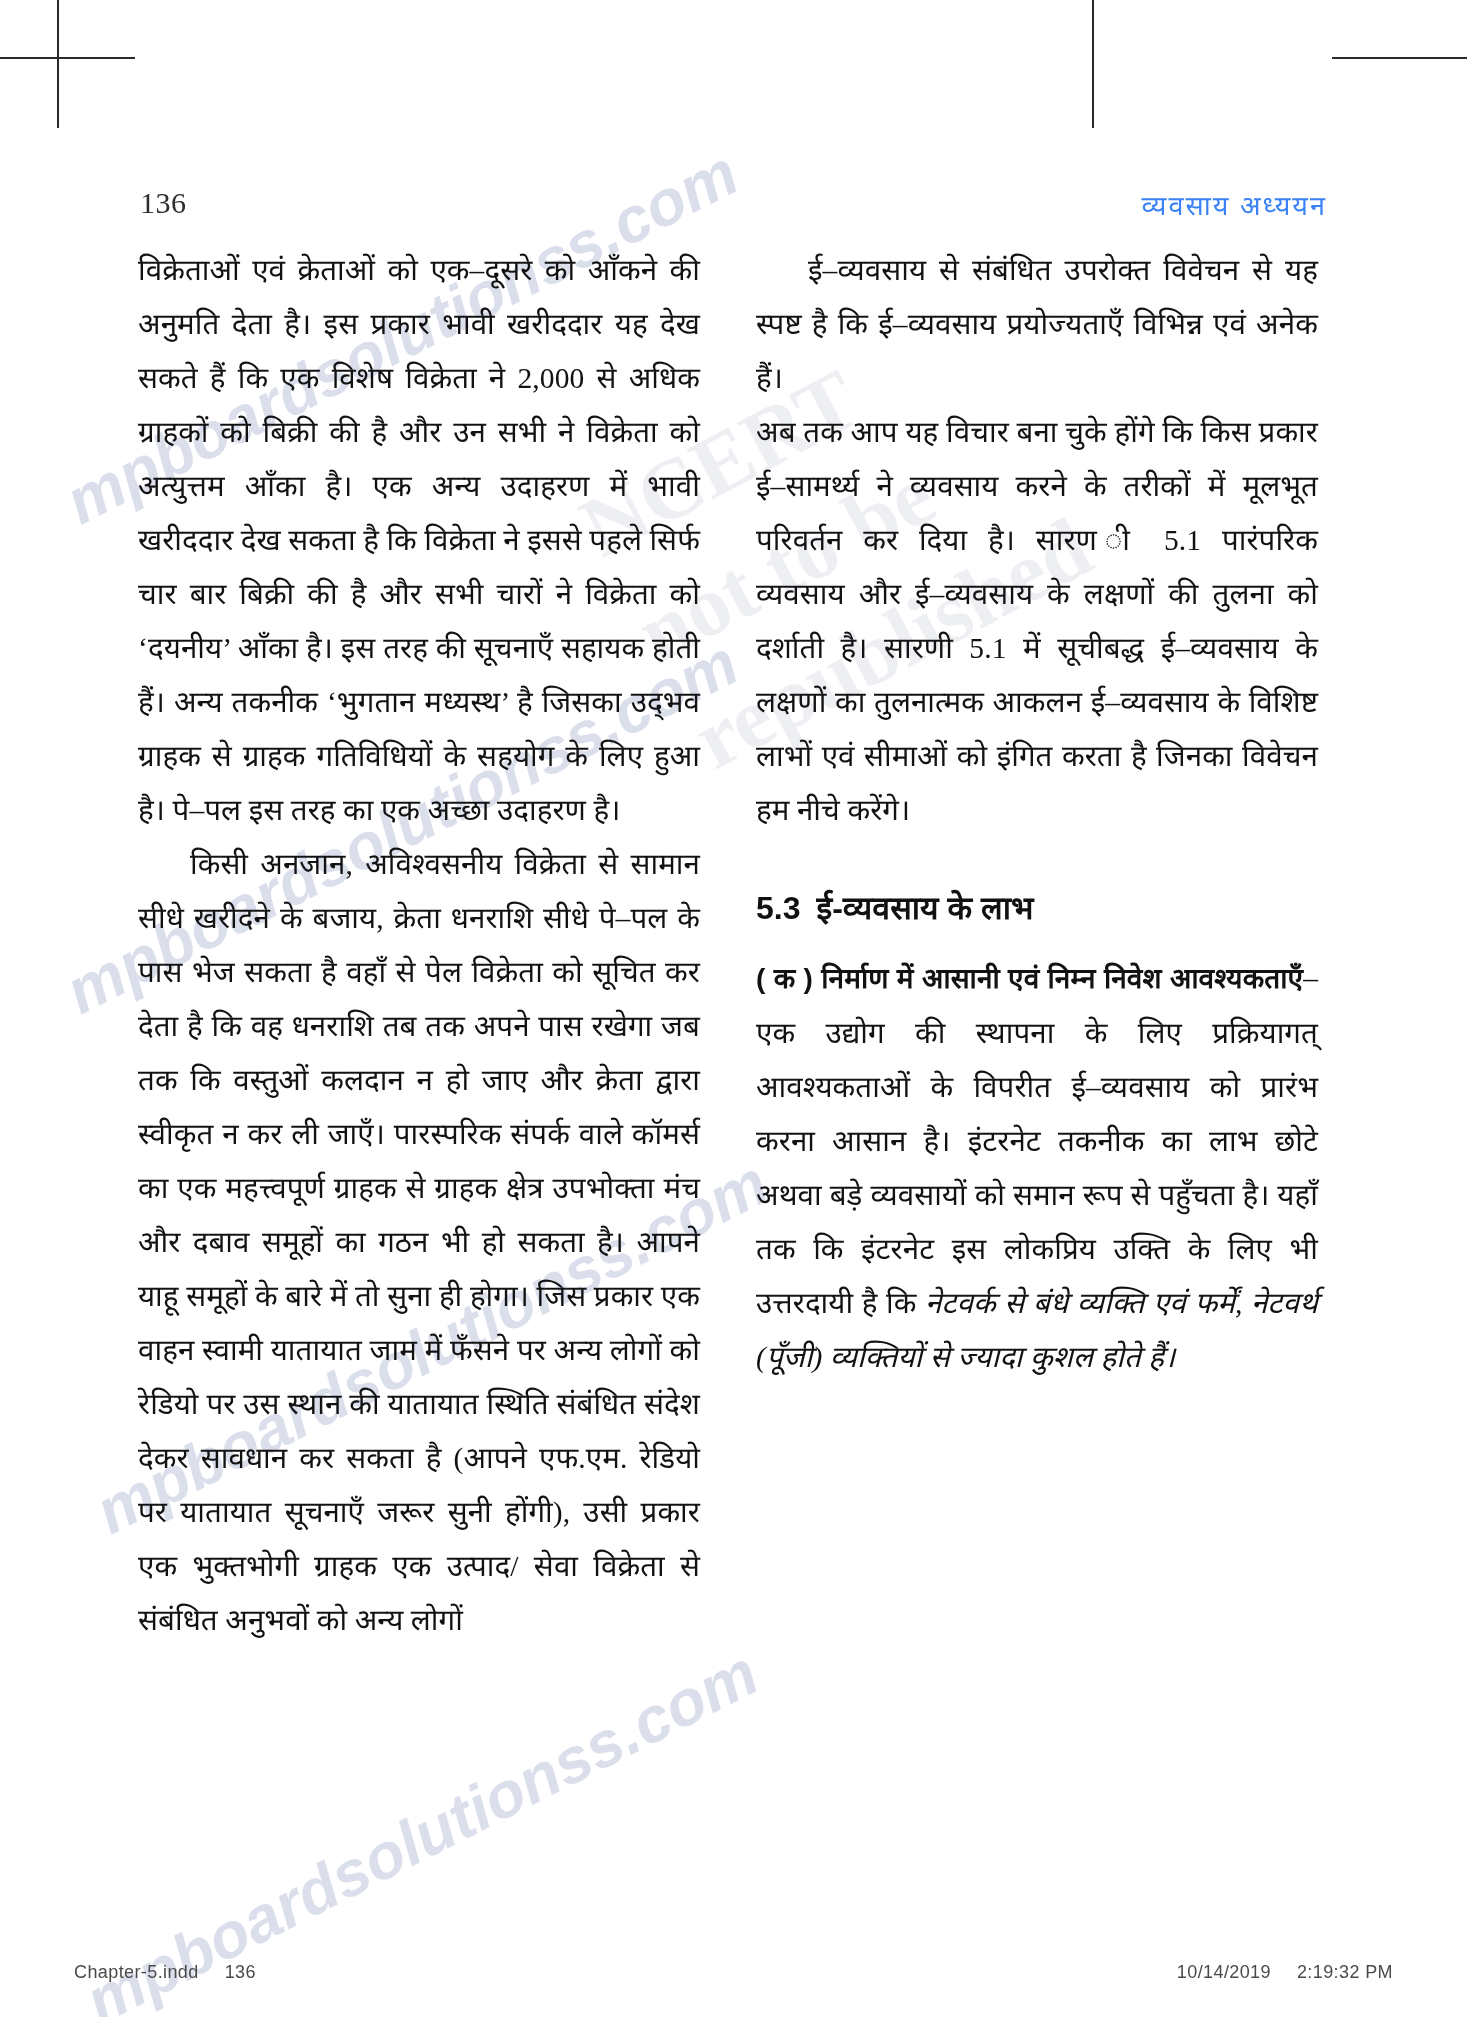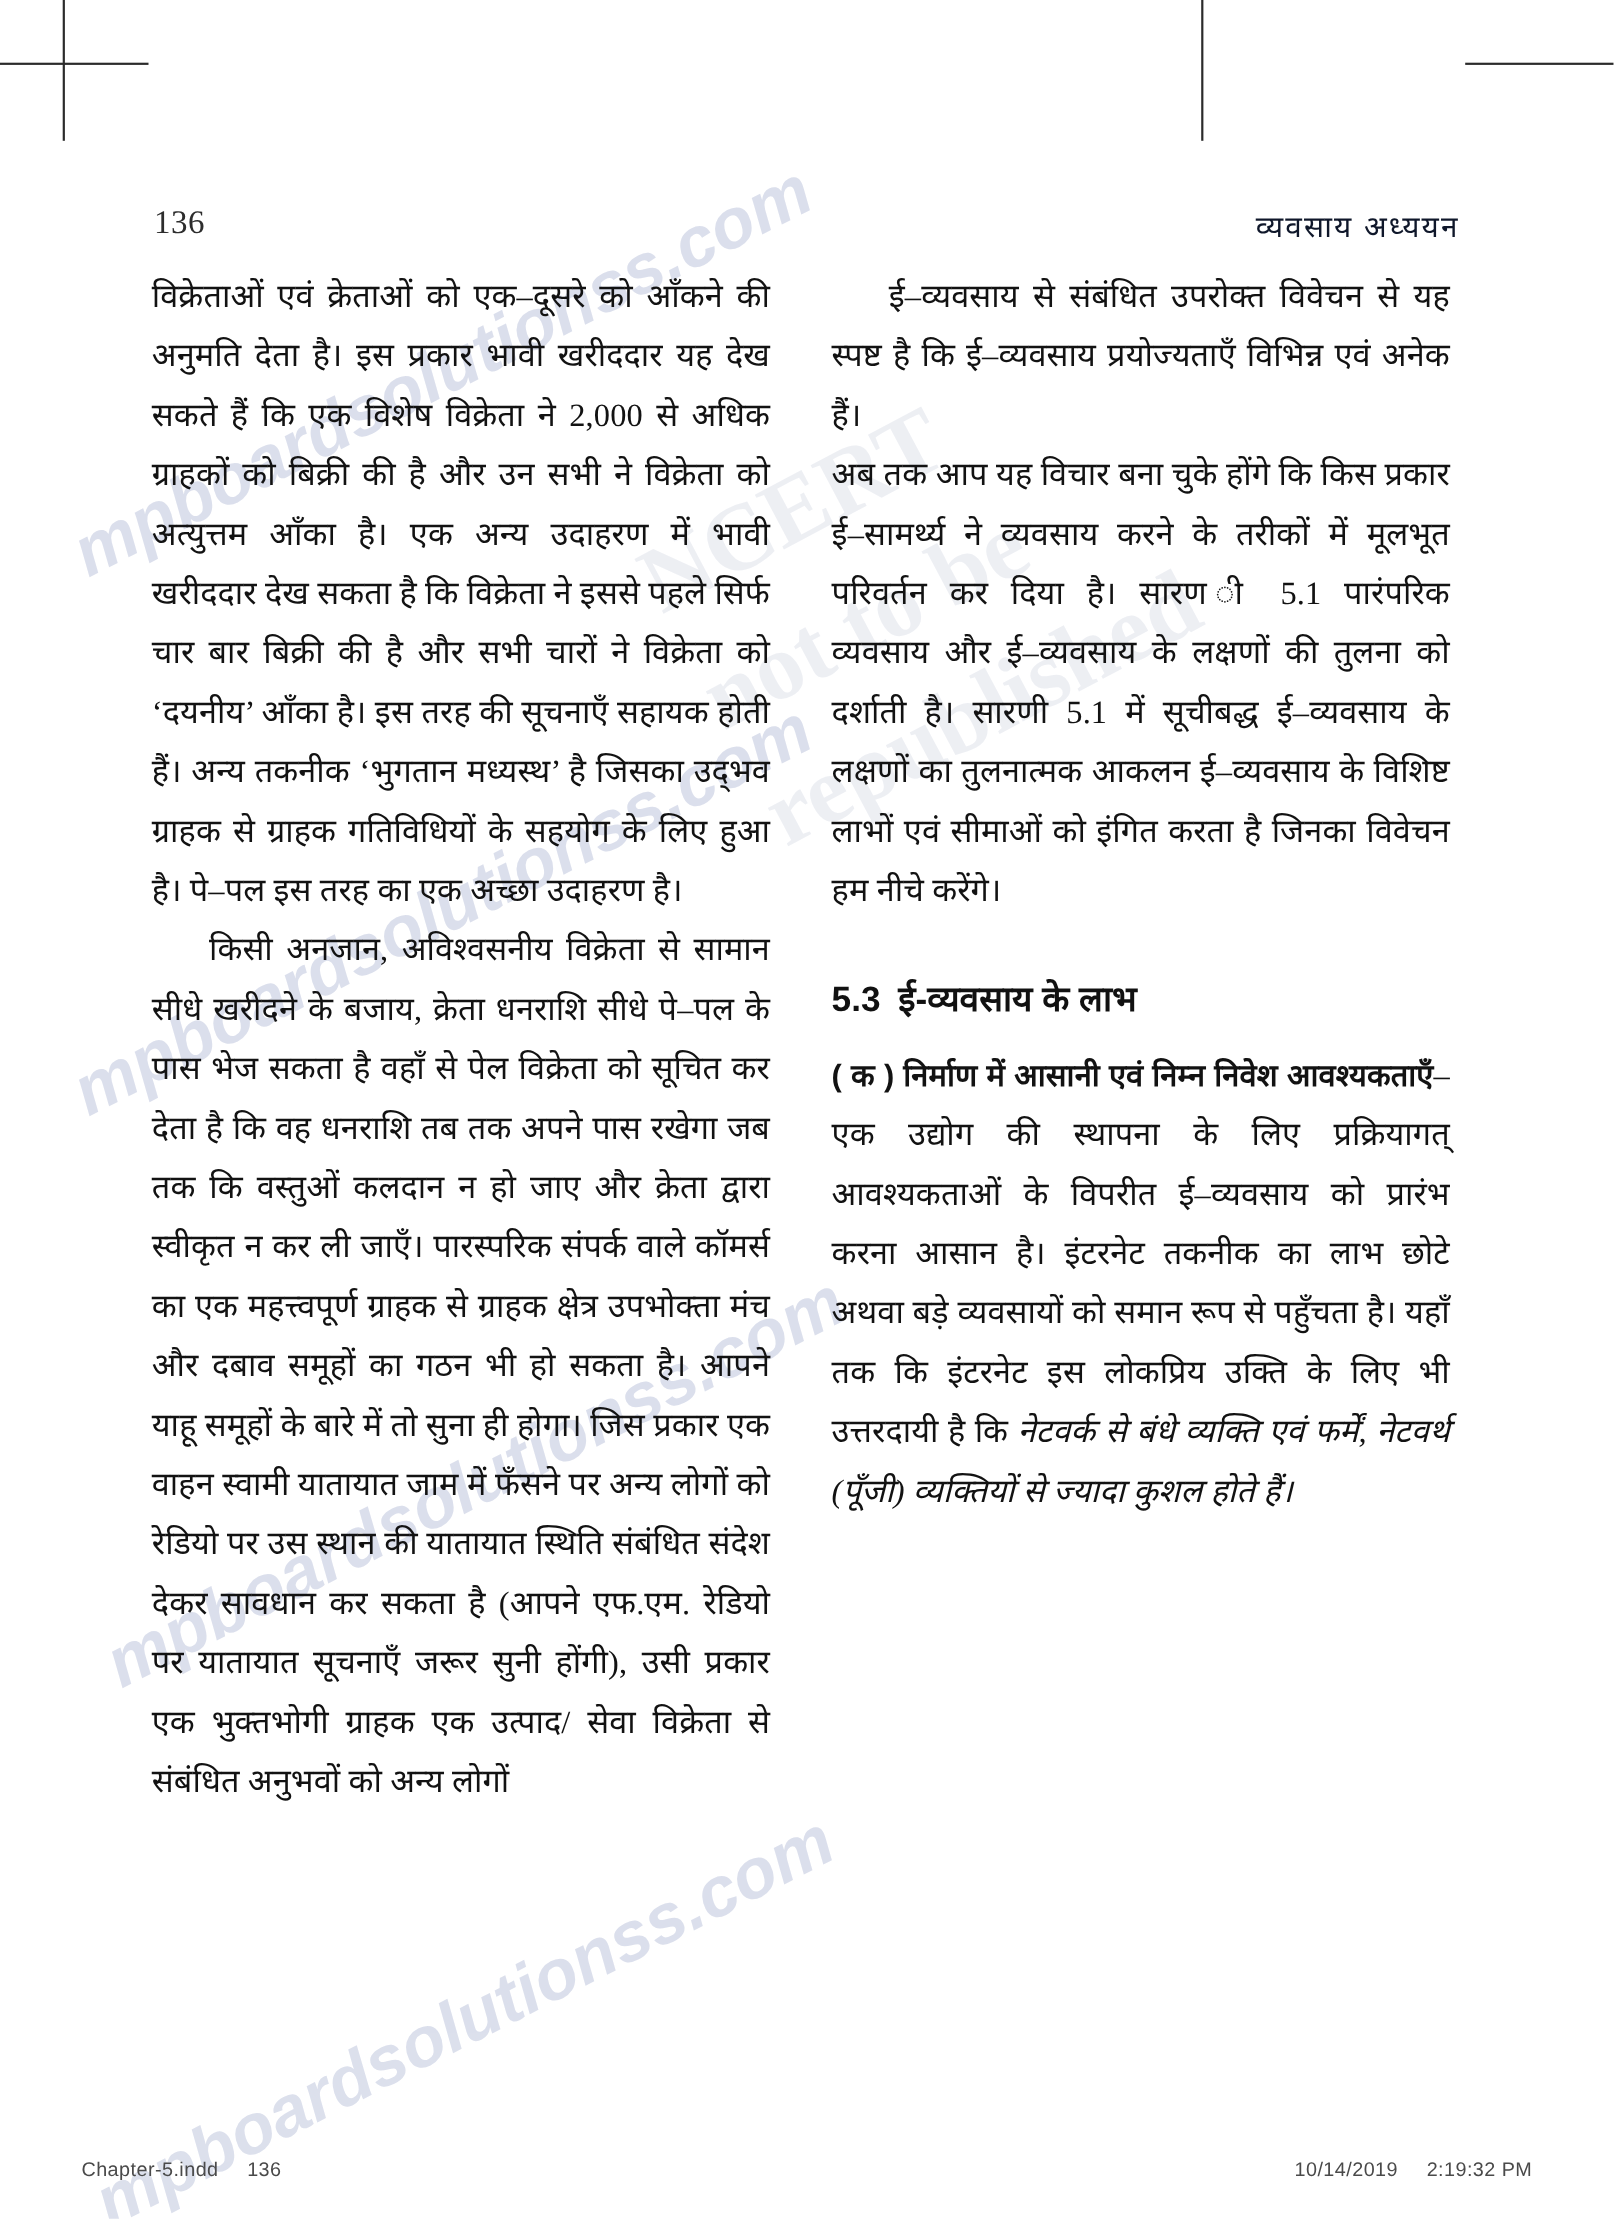--- a/index.html
+++ b/index.html
@@ -22,21 +22,21 @@
   
   .runhead{
     position:absolute;left:140px;right:140px;top:186px;height:40px;
     display:flex;align-items:flex-start;justify-content:space-between;
   }
   .folio{
     font-size:30px;letter-spacing:.5px;color:#2d2d2d;
     font-family:"Liberation Serif","DejaVu Serif",serif;
   }
   .runtitle{
-    font-size:27px;color:#0f172a;letter-spacing:2px;
+    font-size:27px;color:#3b82f6;letter-spacing:2px;
     font-family:"Liberation Sans","DejaVu Sans",sans-serif;
   }
 
   
   .body-cols{
     position:absolute;left:138px;top:243px;width:1180px;height:1510px;
     display:flex;gap:56px;
   }
   .col{width:562px;position:relative;}
 

